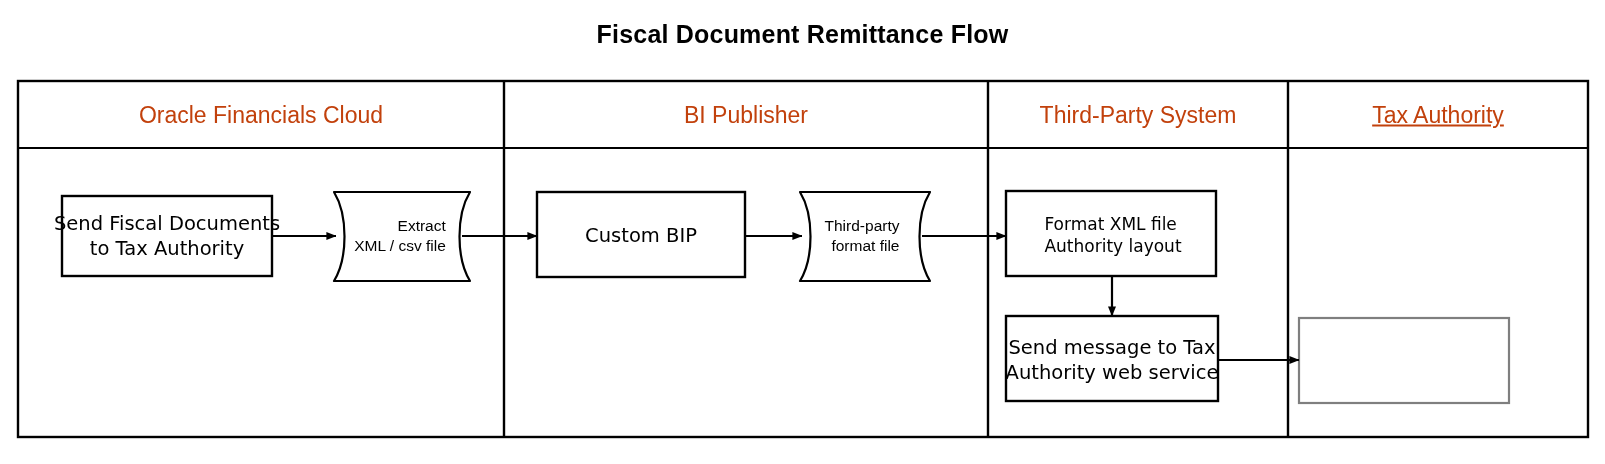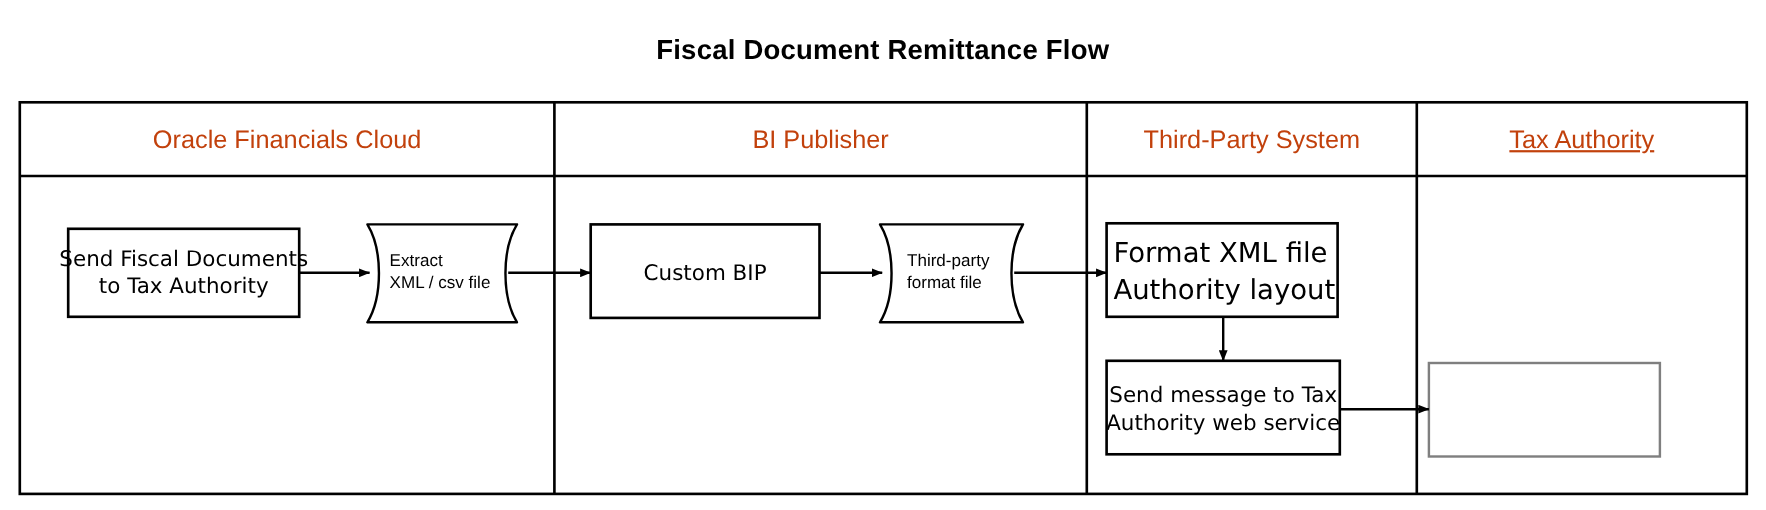--- a/index.html
+++ b/index.html
@@ -10,21 +10,21 @@
   body {
     width: 1605px;
     height: 464px;
     position: relative;
     font-family: "Liberation Sans", sans-serif;
     color: #000000;
     overflow: hidden;
   }
   #diagram-root {
     position: absolute;
-    left: 0; top: 12px;
+    left: 0; top: 0;
     width: 1605px;
     height: 352px;
   }
   #chart-title {
     position: absolute;
     left: 0;
     top: 20px;
     width: 1605px;
     text-align: center;
     font-family: "Liberation Sans", sans-serif;
@@ -52,27 +52,27 @@
     font-family: "DejaVu Sans", sans-serif;
     color: #000000;
     transform: translate(-50%, -50%);
     line-height: 1.30;
   }
   .node-label.proc {
     font-size: 19.5px;
     text-align: center;
   }
   .node-label.proc-left {
-    font-size: 25px;
+    font-size: 17px;
     text-align: left;
   }
   .node-label.doc {
     font-family: "Liberation Sans", sans-serif;
     font-size: 15.5px;
-    text-align: left;
+    text-align: right;
     line-height: 1.32;
   }
 </style>
 </head>
 <body>
 
 <div id="diagram-root">
 
   <div id="chart-title">Fiscal Document Remittance Flow</div>
 

